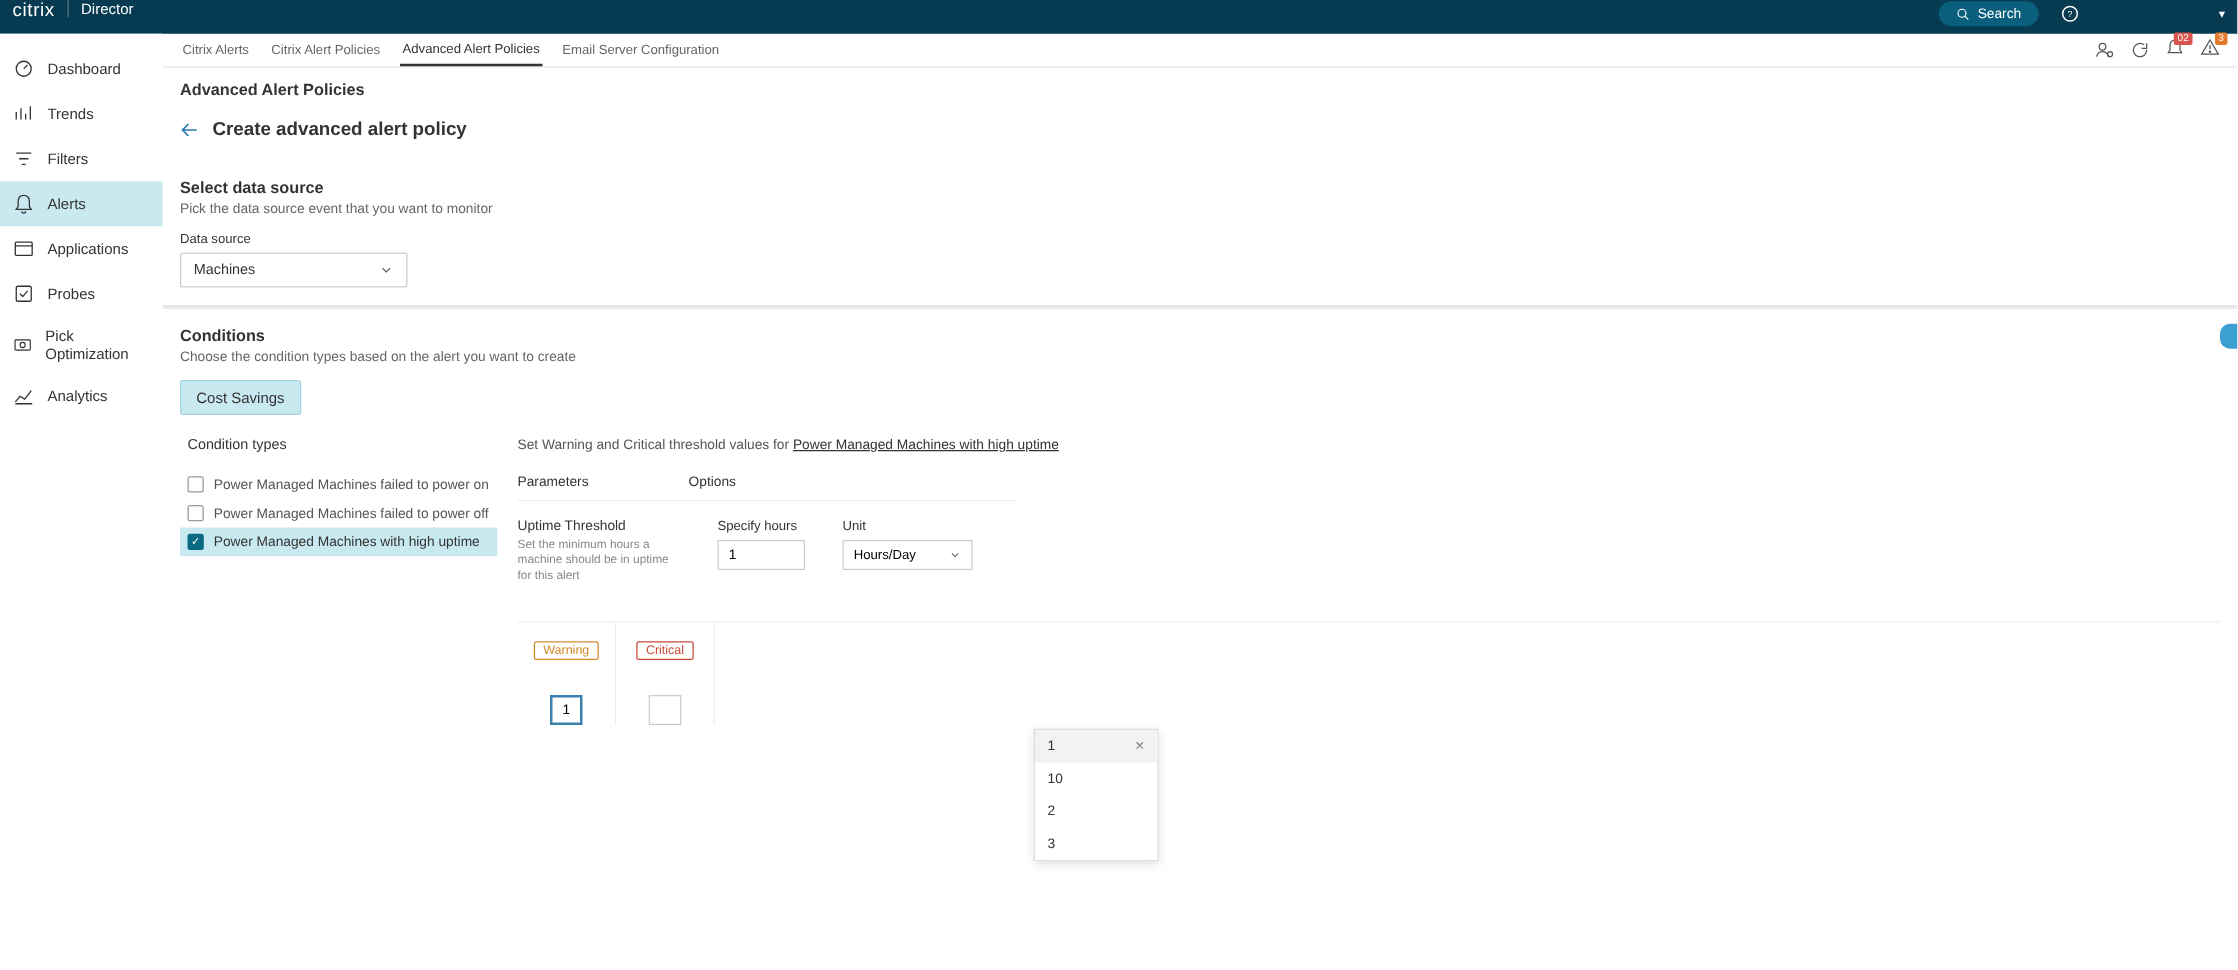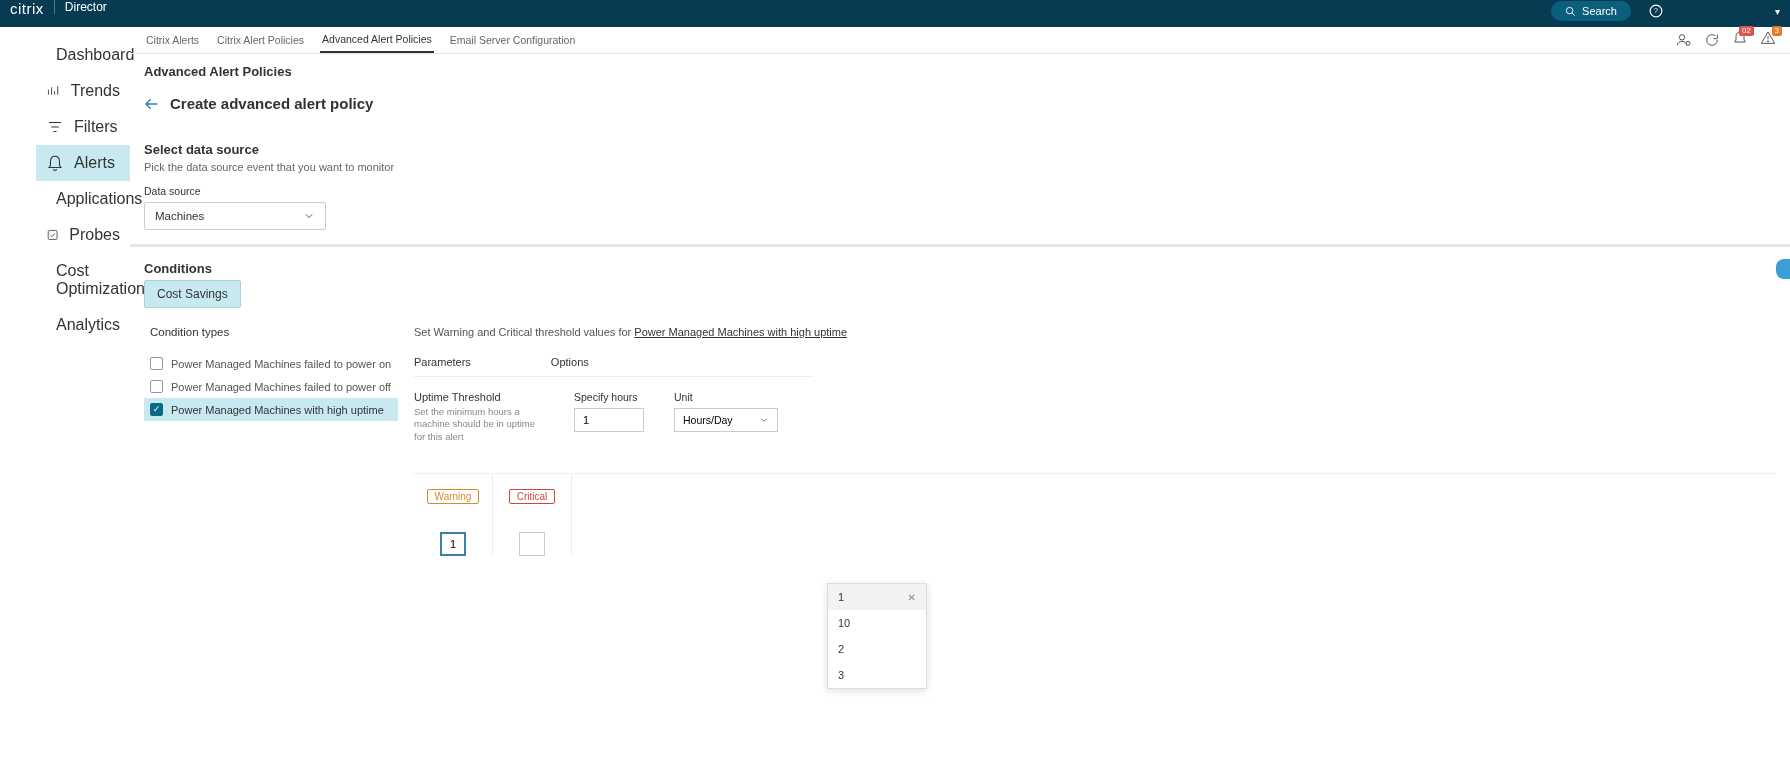--- a/index.html
+++ b/index.html
@@ -12,21 +12,21 @@
 .top-header-right { margin-left: auto; display: flex; align-items: center; gap: 14px; }
 .search-pill { background: #0a5f7c; border-radius: 14px; height: 20px; display: flex; align-items: center; padding: 0 14px; color: #fff; font-size: 11px; gap: 6px; }
 .search-pill svg { width: 11px; height: 11px; }
 .help-icon { width: 22px; height: 22px; display: flex; align-items: center; justify-content: center; color: #fff; font-size: 13px; }
 .user-area { width: 80px; height: 20px; }
 .chev-down { color: #fff; font-size: 10px; }
 
 
 .layout { display: flex; height: calc(100% - 27px); }
 .sidebar { width: 130px; background: #fff; border-right: 0; padding-top: 10px; }
-.side-item { display: flex; align-items: center; gap: 10px; padding: 9px 10px; font-size: 16px; color: #333; cursor: pointer; margin-left: 36px; }
+.side-item { display: flex; align-items: center; gap: 10px; padding: 9px 10px; font-size: 12px; color: #333; cursor: pointer; }
 .side-item.active { background: #c9e9f0; }
 .side-item svg { width: 18px; height: 18px; stroke: #333; fill: none; stroke-width: 1.4; }
 
 .main { flex: 1; display: flex; flex-direction: column; position: relative; }
 
 
 .tabs-row { height: 27px; display: flex; align-items: center; padding: 0 14px; border-bottom: 1px solid #e5e5e5; gap: 14px; }
 .tab { font-size: 10.5px; color: #666; padding: 6px 2px; cursor: pointer; }
 .tab.active { color: #333; border-bottom: 2px solid #333; font-weight: 500; }
 .tabs-row-right { margin-left: auto; display: flex; align-items: center; gap: 12px; }
@@ -191,21 +191,21 @@
           <rect x="4" y="4" width="16" height="16" rx="2"></rect>
           <path d="M8 12 L11 15 L16 9"></path>
         </svg>
       <span>Probes</span>
     </div>
     <div class="side-item">
       <svg viewBox="0 0 24 24">
           <rect x="3" y="6" width="18" height="12" rx="1"></rect>
           <circle cx="12" cy="12" r="3"></circle>
         </svg>
-      <span>Cost Optimization</span>
+      <span>Pick Optimization</span>
     </div>
     <div class="side-item">
       <svg viewBox="0 0 24 24">
           <path d="M3 18 L8 12 L13 15 L20 6"></path>
           <path d="M3 20h18"></path>
         </svg>
       <span>Analytics</span>
     </div>
   </div>
 
@@ -262,20 +262,21 @@
           <svg viewBox="0 0 24 24">
               <path d="M6 9l6 6 6-6"></path>
             </svg>
         </div>
       </div>
 
       <div class="full-divider"></div>
 
       <div class="section">
         <h3>Conditions</h3>
+        <div class="sub">Choose the condition types based on the alert you want to create</div>
         <span class="pill">Cost Savings</span>
 
         <div class="cond-layout">
           <div class="cond-left">
             <h4>Condition types</h4>
             <div class="cond-item">
               <span class="check"></span>
               <span>Power Managed Machines failed to power on</span>
             </div>
             <div class="cond-item">

